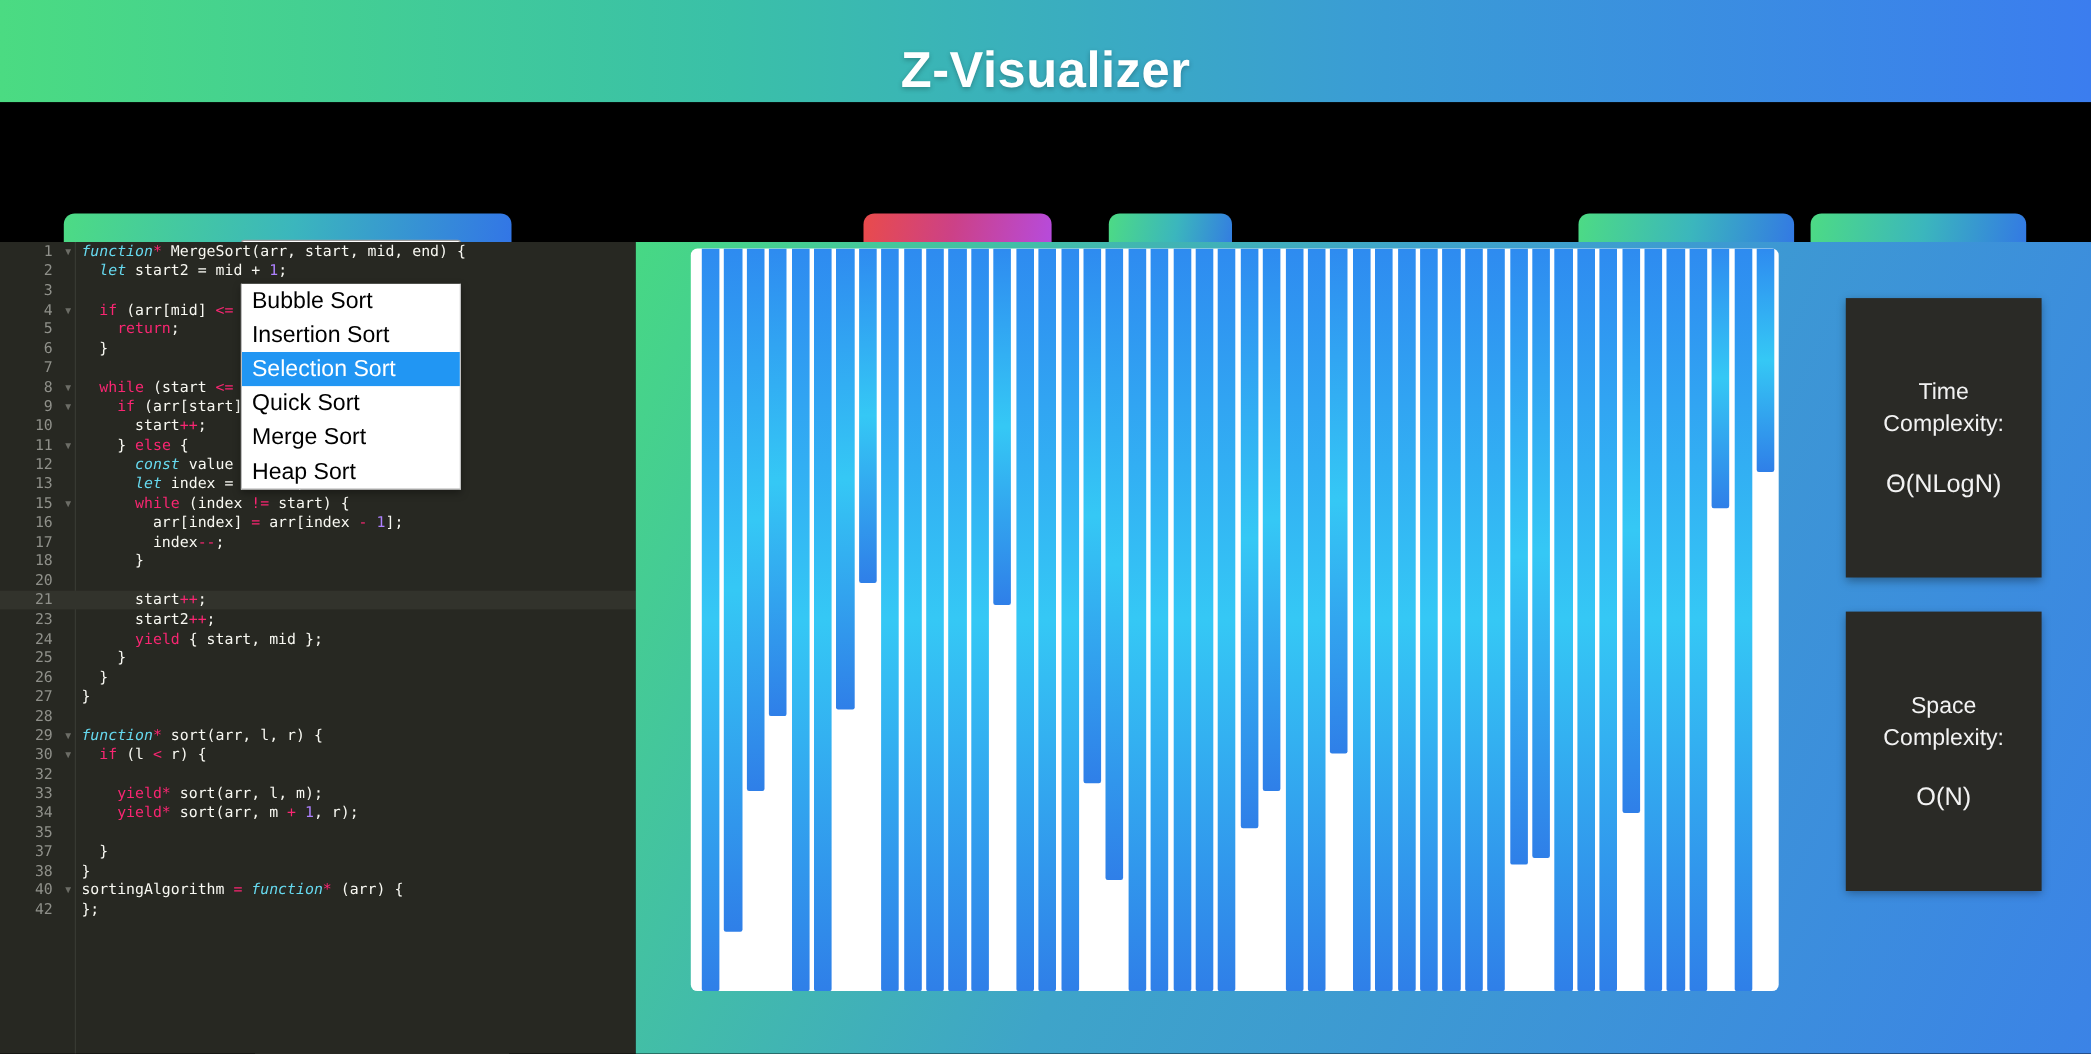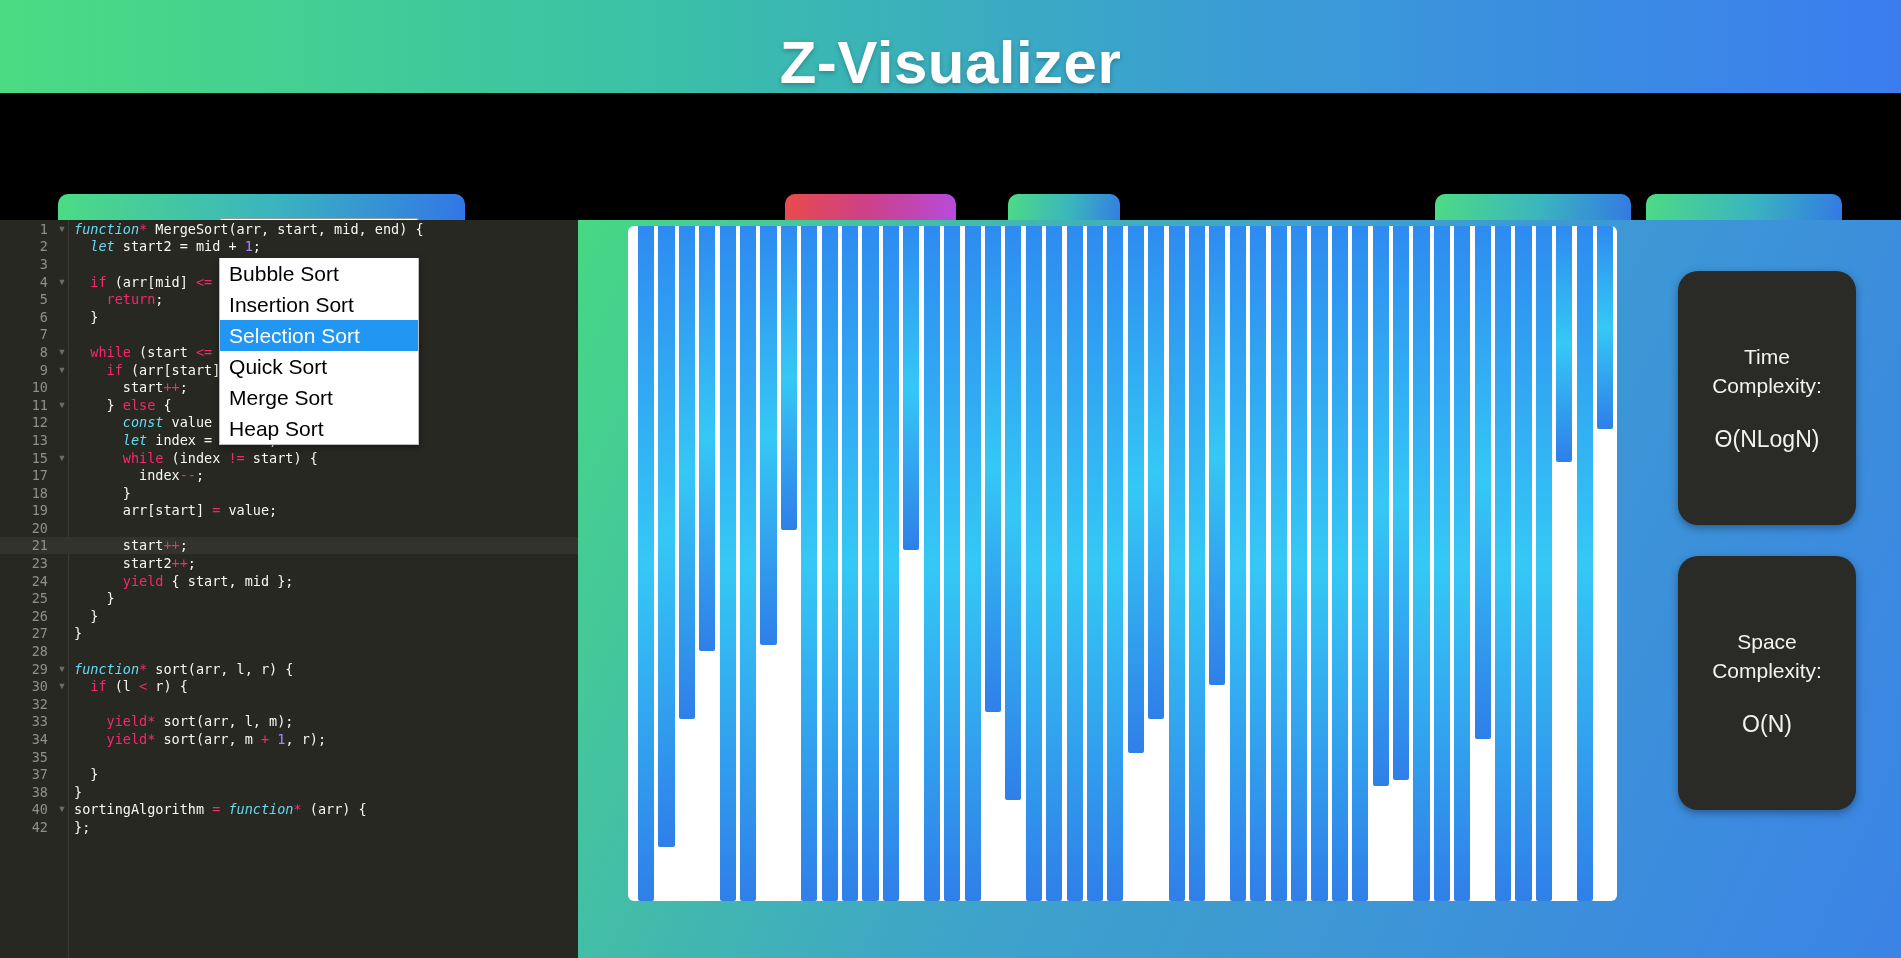--- a/index.html
+++ b/index.html
@@ -12,21 +12,21 @@
 
   #app { position: relative; width: 1901px; height: 958px; overflow: hidden; }
 
   
   .header {
     position: absolute; left: 0; top: 0; width: 1901px; height: 93px;
     background: linear-gradient(90deg, #4bdb82 0%, #3ac0a8 35%, #3a9dd4 65%, #3b7def 100%);
     display: flex; align-items: center; justify-content: center;
   }
   .header-title {
-    color: #fff; font-size: 60px; font-weight: 700; letter-spacing: 0.5px;
+    color: #fff; font-size: 46px; font-weight: 700; letter-spacing: 0.5px;
     text-shadow: 0 2px 5px rgba(0,0,0,.25);
     margin-top: 32px;
   }
 
   
   .controls {
     position: absolute; left: 0; top: 93px; width: 1901px; height: 127px;
     background: #000;
   }
   .ctl-group {
@@ -131,21 +131,21 @@
   }
   .bars { position: absolute; left: 10px; top: 0; right: 4px; height: 100%; display: flex; gap: 4.3px; align-items: flex-start; }
   .bar {
     flex: 1 1 0; border-radius: 0 0 2px 2px;
     background: linear-gradient(180deg, #2e8bf0 0%, #35c8f5 50%, #2f7fe8 100%);
   }
 
   .side-cards { position: absolute; left: 1100px; top: 0; width: 200px; height: 738px; }
   .info-card {
     position: absolute; left: 0; width: 178px;
-    background: #2a2a26; border-radius: 20px;
+    background: #2a2a26; border-radius: 0;
     display: flex; flex-direction: column; align-items: center; justify-content: center;
     color: #f2f2f2; text-align: center; box-shadow: 0 3px 8px rgba(0,0,0,.35);
   }
   .info-card.time  { top: 51px;  height: 254px; }
   .info-card.space { top: 336px; height: 254px; }
   .card-title { font-size: 21px; line-height: 1.35; }
   .card-value { font-size: 23px; margin-top: 26px; }
 </style>
 </head>
 <body>
@@ -265,33 +265,33 @@
             <div class="gutter">13</div>
             <div class="fold"></div>
             <div class="code-text">      <span class="kw2">let</span> <span class="pl">index = start2;</span></div>
           </div>
           <div class="code-row">
             <div class="gutter">15</div>
             <div class="fold">▼</div>
             <div class="code-text">      <span class="kw">while</span> <span class="pl">(index </span><span class="op">!=</span><span class="pl"> start) {</span></div>
           </div>
           <div class="code-row">
+            <div class="gutter">16</div>
+            <div class="fold"></div>
+            <div class="code-text">        <span class="pl">arr[index] </span><span class="op">=</span><span class="pl"> arr[index </span><span class="op">-</span> <span class="num">1</span><span class="pl">];</span></div>
+          </div>
+          <div class="code-row">
             <div class="gutter">17</div>
             <div class="fold"></div>
             <div class="code-text">        <span class="pl">index</span><span class="op">--</span><span class="pl">;</span></div>
           </div>
           <div class="code-row">
             <div class="gutter">18</div>
             <div class="fold"></div>
             <div class="code-text">      <span class="pl">}</span></div>
-          </div>
-          <div class="code-row">
-            <div class="gutter">19</div>
-            <div class="fold"></div>
-            <div class="code-text">      <span class="pl">arr[start] </span><span class="op">=</span><span class="pl"> value;</span></div>
           </div>
           <div class="code-row">
             <div class="gutter">20</div>
             <div class="fold"></div>
             <div class="code-text">&nbsp;</div>
           </div>
           <div class="code-row active">
             <div class="gutter">21</div>
             <div class="fold"></div>
             <div class="code-text">      <span class="pl">start</span><span class="op">++</span><span class="pl">;</span></div>

